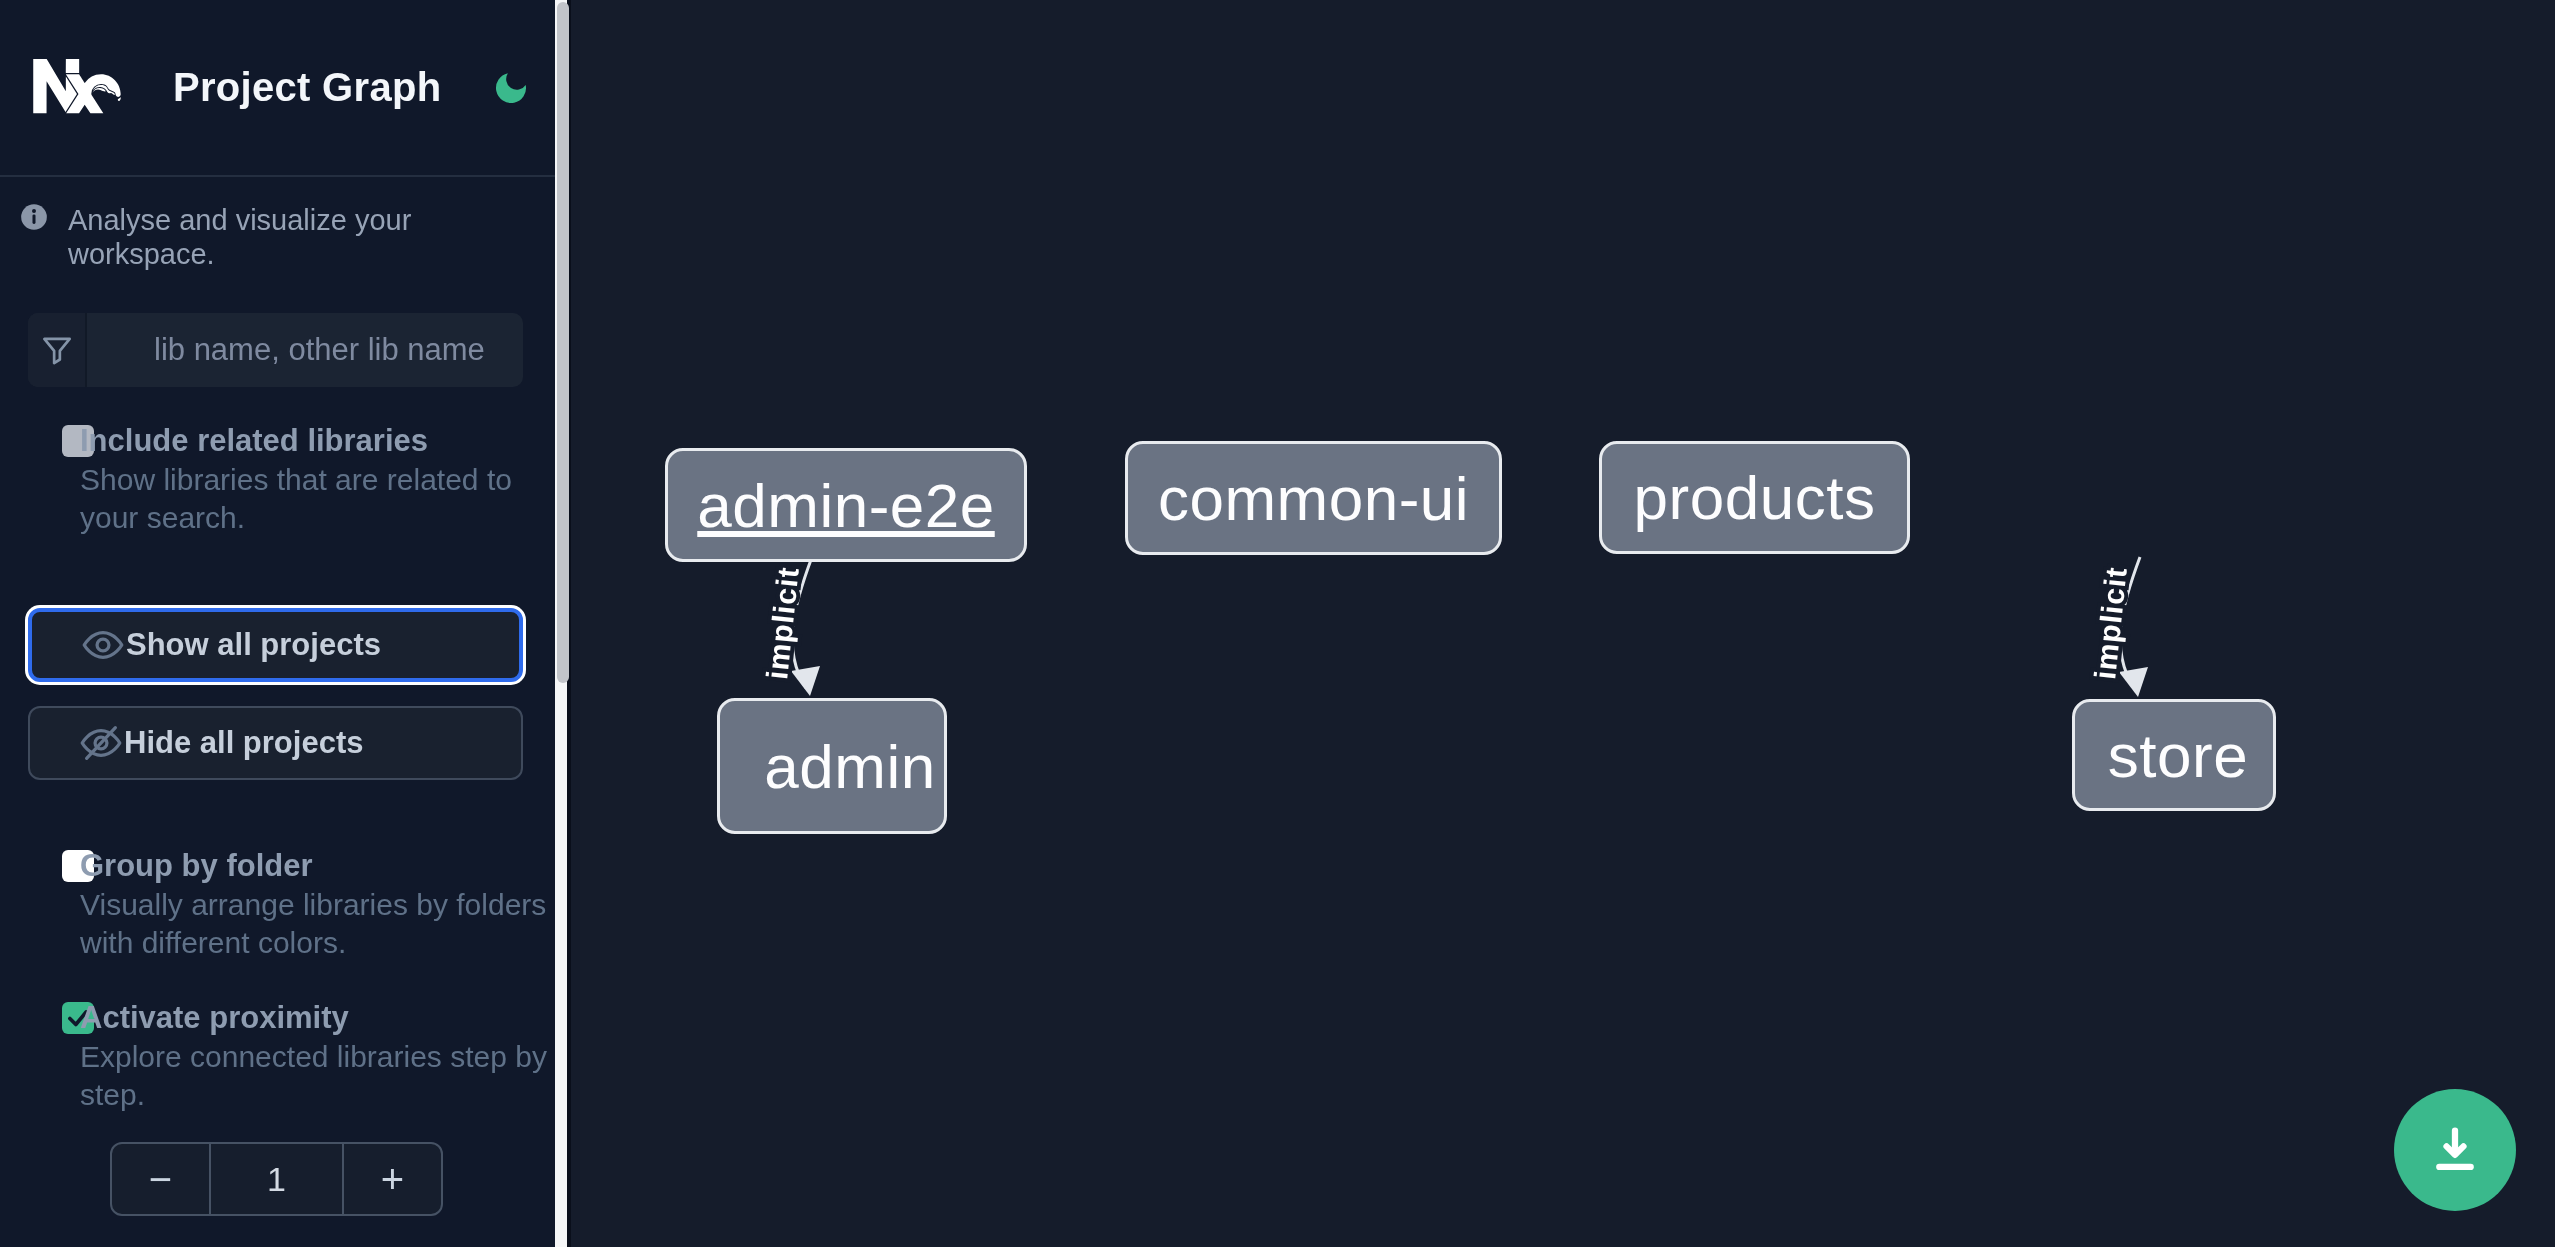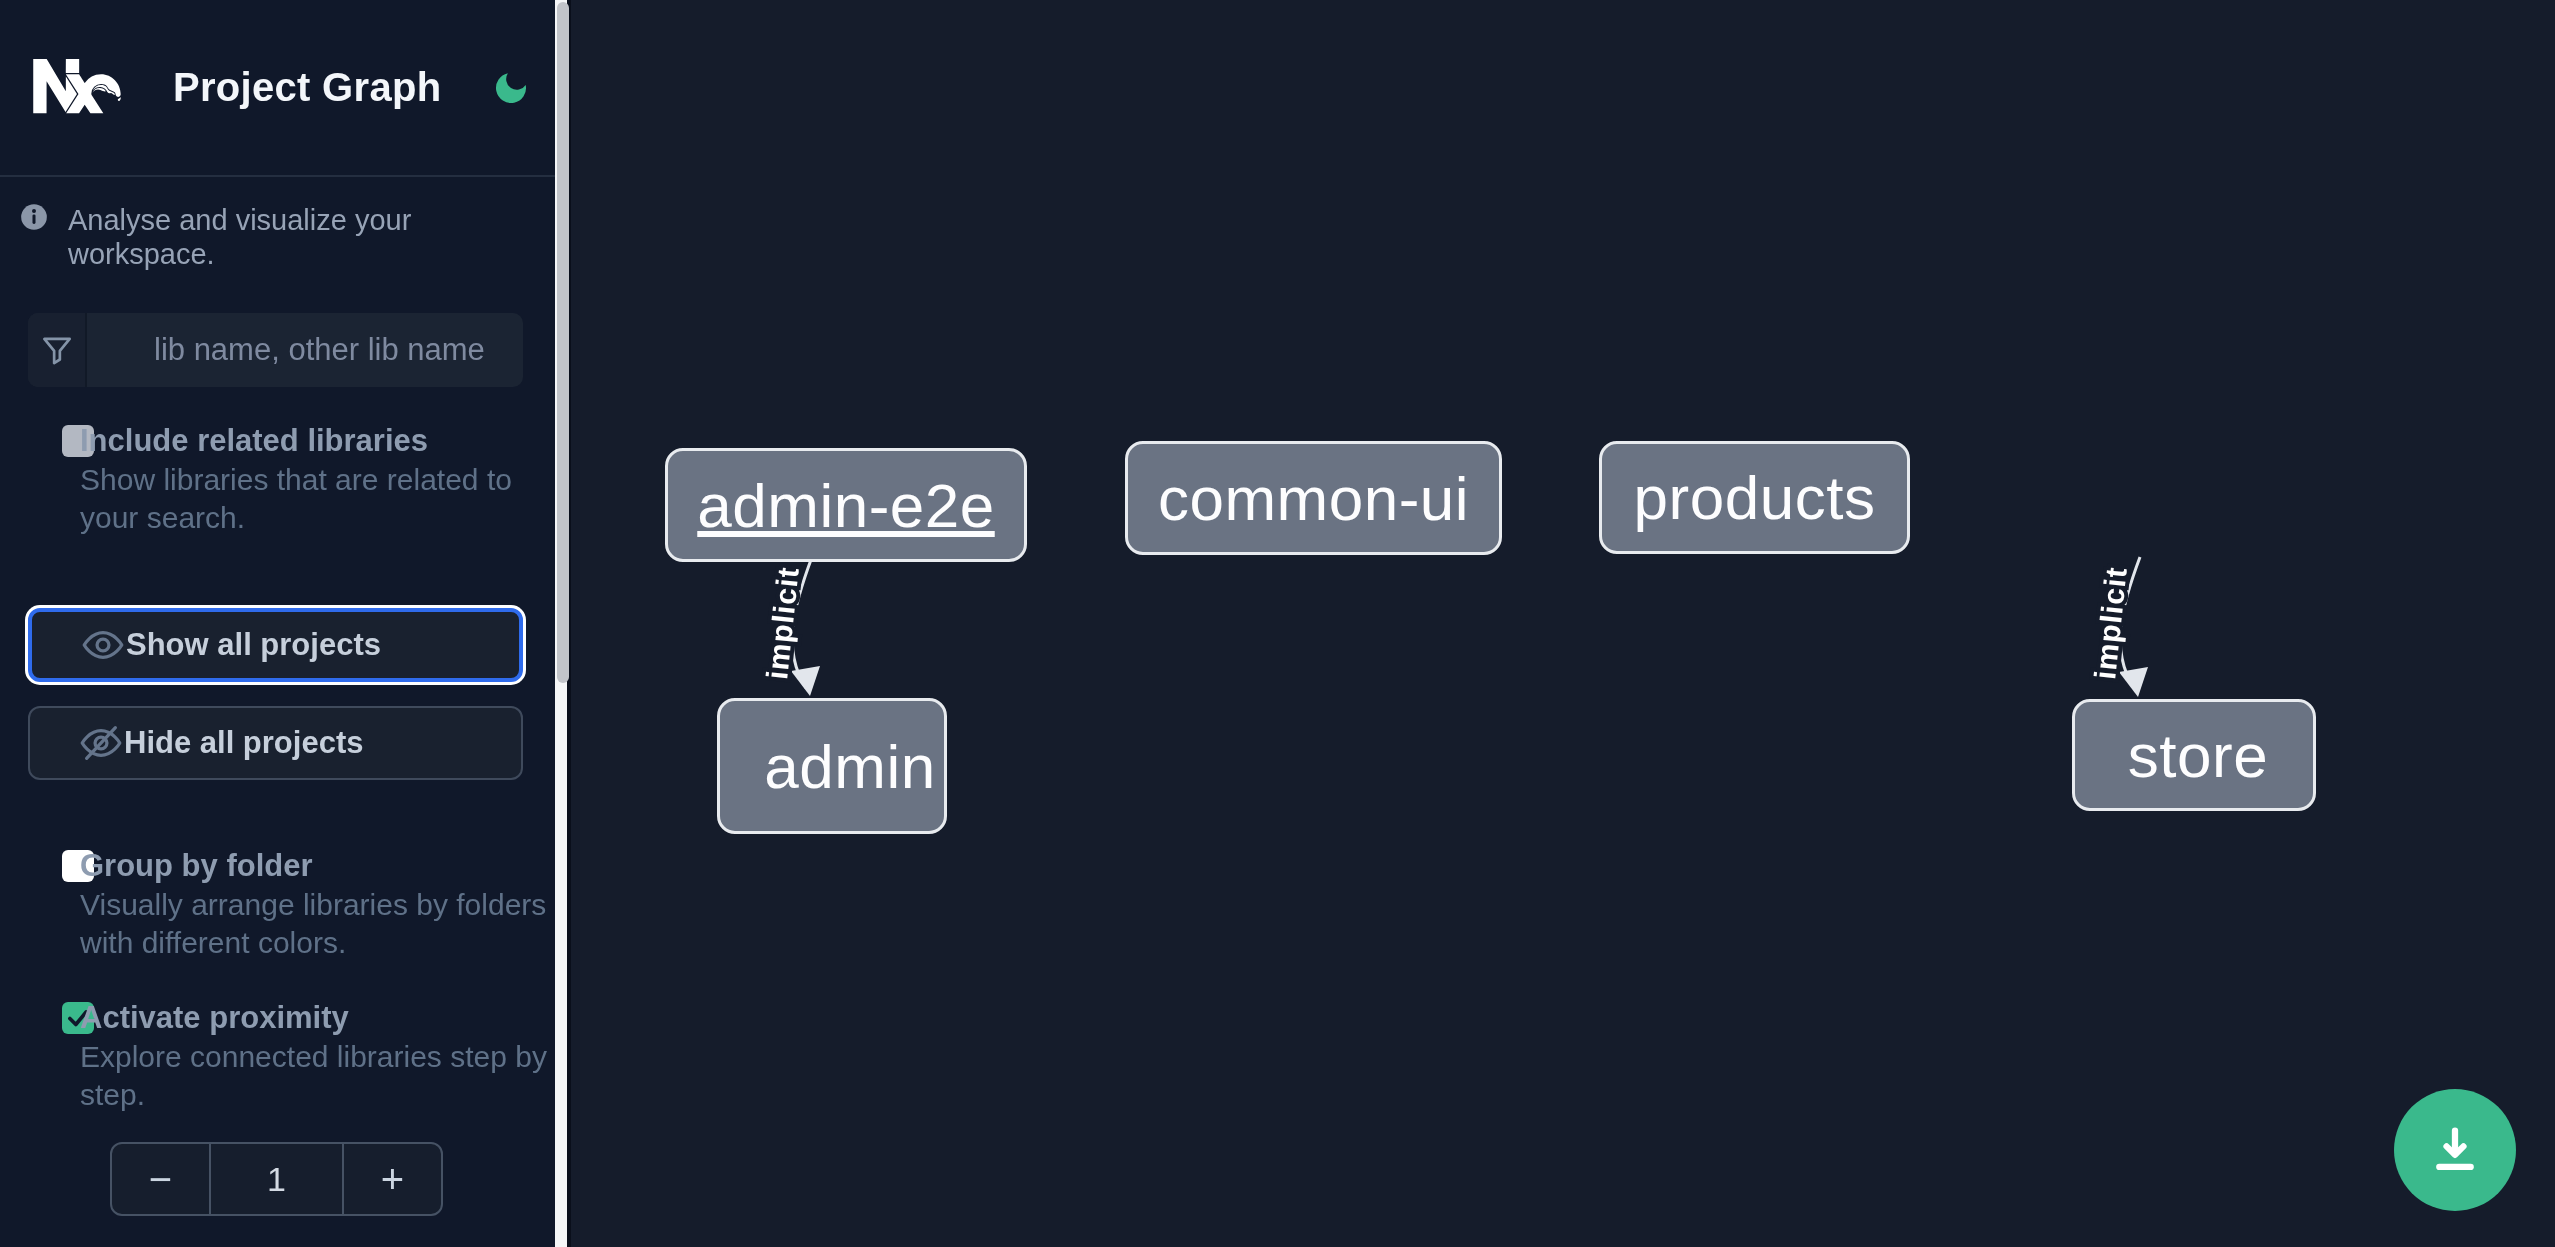--- a/index.html
+++ b/index.html
@@ -88,21 +88,21 @@
           <path d="M12 4v9"></path>
             <path d="M8.5 10.5 12 14l3.5-3.5"></path>
             <path d="M5.5 19h13"></path>
         </svg>
       </span>
     </button>
   <div class="gnode" style="left: 665px; top: 448px; width: 362px; height: 114px; text-decoration: underline;">admin-e2e</div>
       <div class="gnode" style="left: 1125px; top: 441px; width: 377px; height: 114px;">common-ui</div>
       <div class="gnode" style="left: 1599px; top: 441px; width: 311px; height: 113px;">products</div>
       <div class="gnode" style="left: 717px; top: 698px; width: 230px; height: 136px; padding-left: 36px;">admin</div>
-      <div class="gnode" style="left: 2072px; top: 699px; width: 244px; height: 112px; padding-left: 8px;">store</div>
+      <div class="gnode" style="left: 2072px; top: 699px; width: 204px; height: 112px; padding-left: 8px;">store</div>
     </div>
 
   <div class="sidebar">
 
     <div class="sb-header">
       <span class="icon nx-logo">
         <svg viewBox="0 0 24 17" width="88" height="62">
             <g transform="translate(0,-4)" fill="#ffffff">
           <path d="M11.987 14.138l-3.132 4.923-5.193-8.427-.012 8.822H0V4.544h3.691l5.247 8.833.005-3.998 3.044 4.759zm.601-5.761c.024-.048 0-3.784.008-3.833h-3.65c.002.059-.005 3.776-.003 3.833h3.645zm5.634 4.134a2.061 2.061 0 0 0-1.969 1.336 1.963 1.963 0 0 1 2.343-.739c.396.161.917.422 1.33.283a2.1 2.1 0 0 0-1.704-.88zm3.39 1.061c-.375-.13-.8-.277-1.109-.681-.06-.08-.116-.17-.176-.265a2.143 2.143 0 0 0-.533-.642c-.294-.216-.68-.322-1.18-.322a2.482 2.482 0 0 0-2.294 1.536 2.325 2.325 0 0 1 4.002.388.75.75 0 0 0 .836.334c.493-.105.46.36 1.203.518v-.133c-.003-.446-.246-.55-.75-.733zm2.024 1.266a.723.723 0 0 0 .347-.638c-.01-2.957-2.41-5.487-5.37-5.487a5.364 5.364 0 0 0-4.487 2.418c-.01-.026-1.522-2.39-1.538-2.418H8.943l3.463 5.423-3.379 5.32h3.54l1.54-2.366 1.568 2.366h3.541l-3.21-5.052a.7.7 0 0 1-.084-.32 2.69 2.69 0 0 1 2.69-2.691h.001c1.488 0 1.736.89 2.057 1.308.634.826 1.9.464 1.9 1.541a.707.707 0 0 0 1.066.596zm.35.133c-.173.372-.56.338-.755.639-.176.271.114.412.114.412s.337.156.538-.311c.104-.231.14-.488.103-.74z"></path>
         </g>

